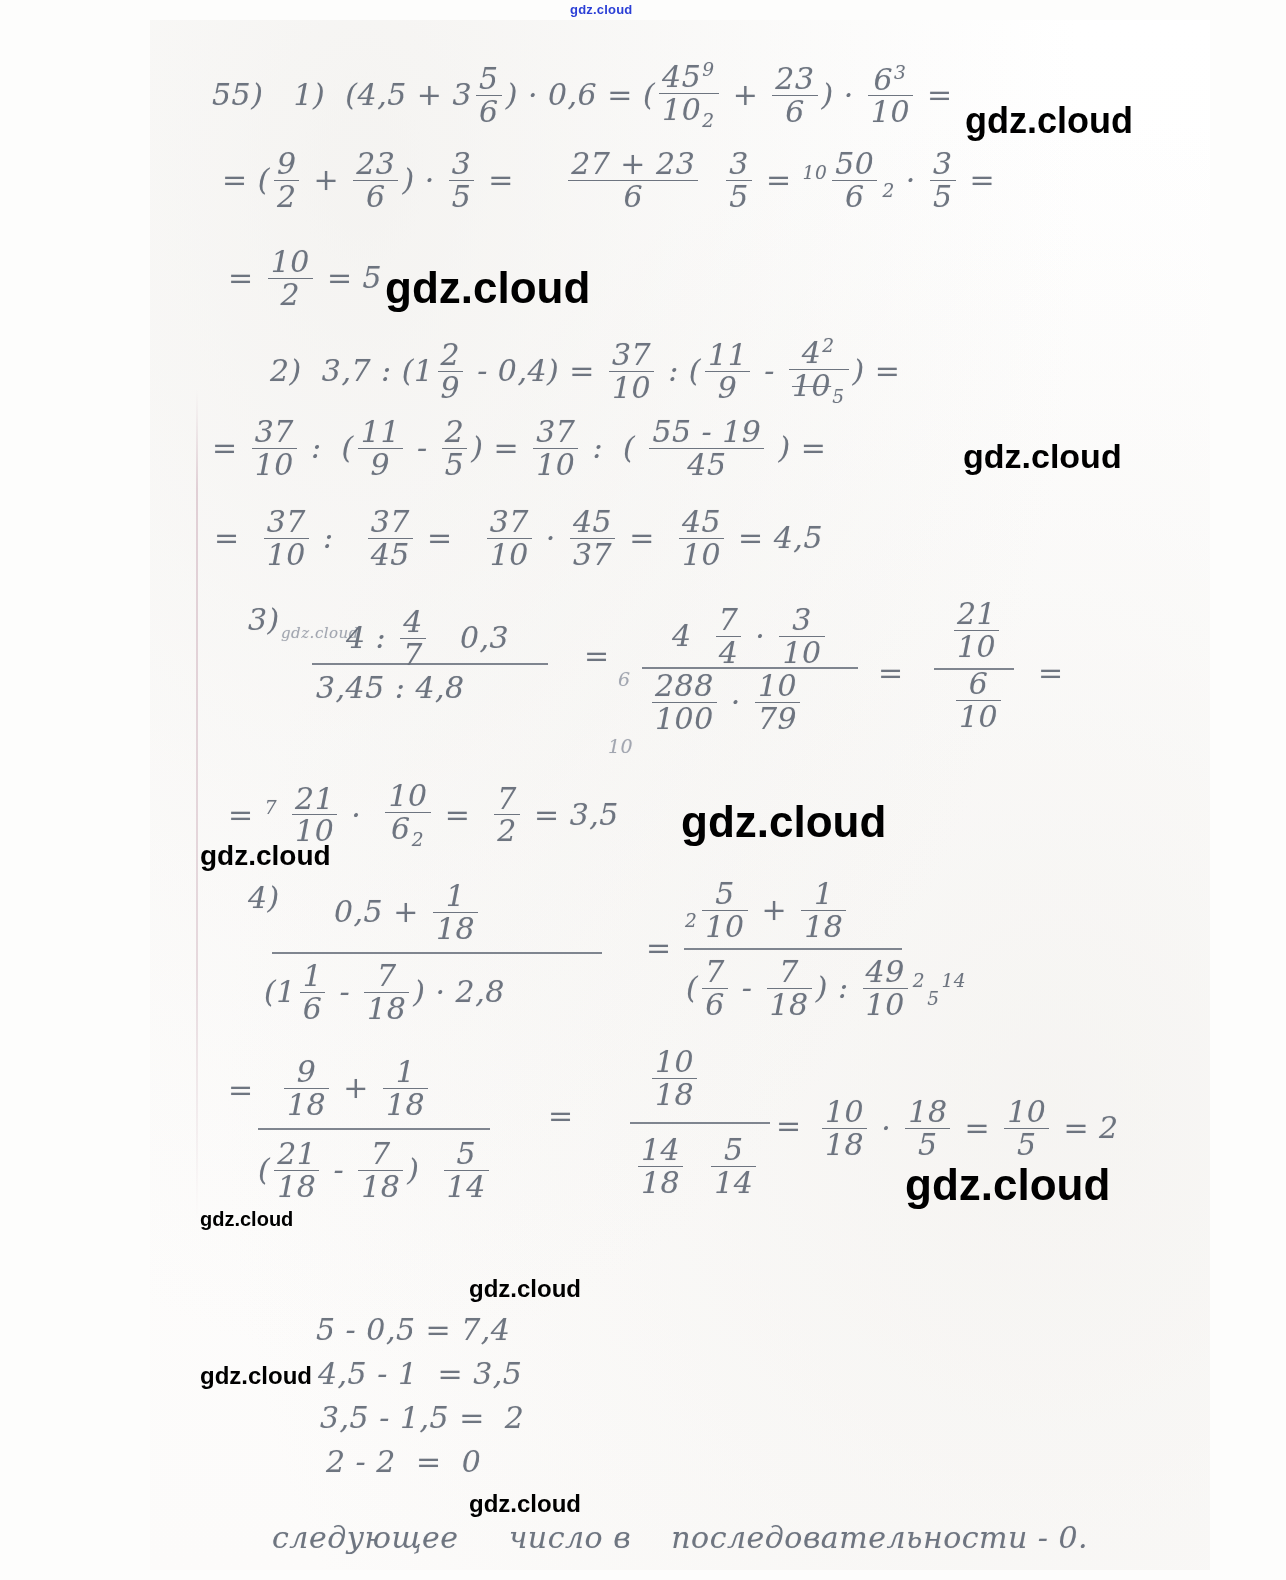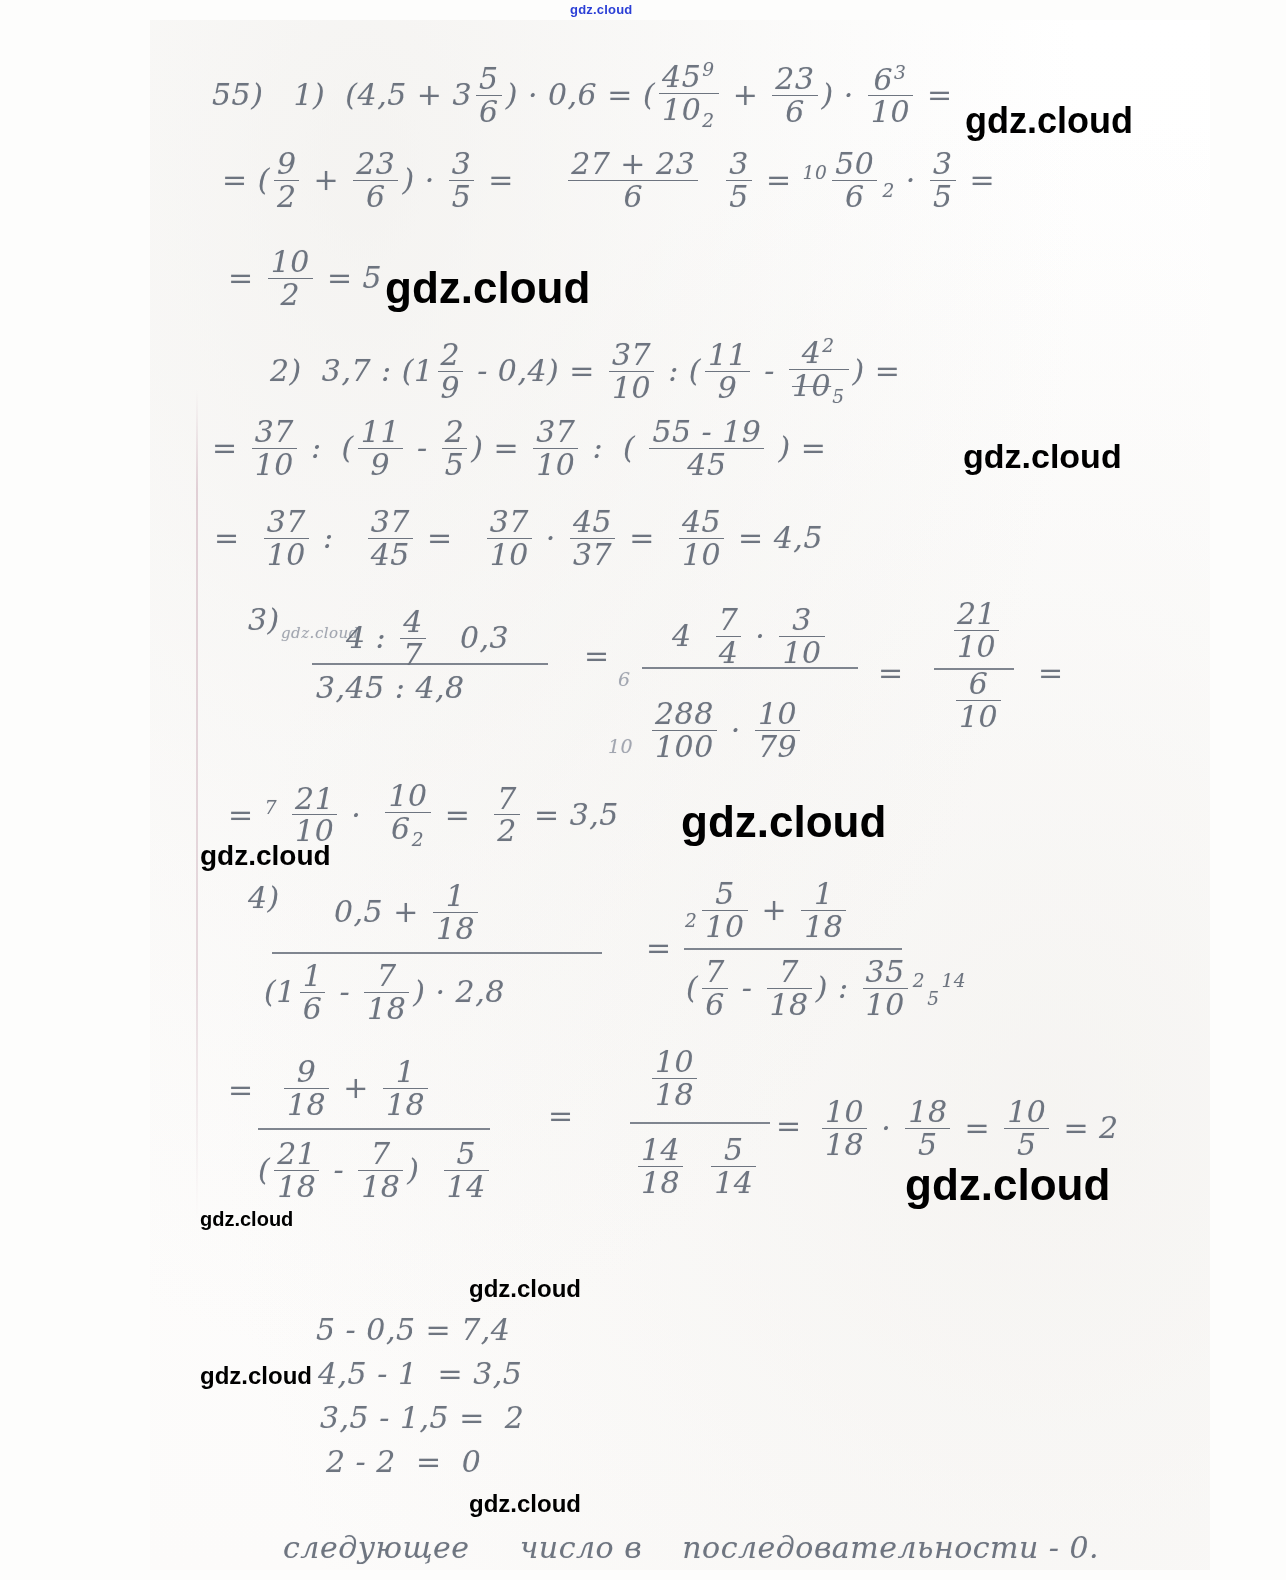--- a/index.html
+++ b/index.html
@@ -147,21 +147,21 @@
   <div class="hw line" style="left:316px; top:670px;">
     3,45 : 4,8
   </div>
 
   <div class="hw line" style="left:584px; top:638px;">=</div>
 
   <div class="hw line" style="left:672px; top:606px;">
     4 &nbsp;<span class="frac"><span>7</span><span class="den">4</span></span> · <span class="frac"><span>3</span><span class="den">10</span></span>
   </div>
   <div class="bigbar" style="left:642px; top:667px; width:216px;"></div>
-  <div class="hw line" style="left:648px; top:700px;">
+  <div class="hw line" style="left:648px; top:672px;">
     <span class="frac"><span>288</span><span class="den">100</span></span> · <span class="frac"><span>10</span><span class="den">79</span></span>
   </div>
   <div class="hw small light" style="left:618px; top:668px;">6</div>
   <div class="hw small light" style="left:608px; top:735px;">10</div>
 
   <div class="hw line" style="left:878px; top:655px;">=</div>
 
   <div class="hw line" style="left:950px; top:600px;">
     <span class="frac"><span>21</span><span class="den">10</span></span>
   </div>
@@ -185,21 +185,21 @@
     (1<span class="frac"><span>1</span><span class="den">6</span></span> - <span class="frac"><span>7</span><span class="den">18</span></span>) · 2,8
   </div>
 
   <div class="hw line" style="left:646px; top:930px;">=</div>
 
   <div class="hw line" style="left:684px; top:880px;">
     <span class="sub">2</span><span class="frac"><span>5</span><span class="den">10</span></span> + <span class="frac"><span>1</span><span class="den">18</span></span>
   </div>
   <div class="bigbar" style="left:684px; top:948px; width:218px;"></div>
   <div class="hw line" style="left:686px; top:958px;">
-    (<span class="frac"><span>7</span><span class="den">6</span></span> - <span class="frac"><span>7</span><span class="den">18</span></span>) : <span class="frac"><span>35</span><span class="den">10</span></span><span class="sup">2</span><span class="sub">5</span><span class="sup">14</span>
+    (<span class="frac"><span>7</span><span class="den">6</span></span> - <span class="frac"><span>7</span><span class="den">18</span></span>) : <span class="frac"><span>49</span><span class="den">10</span></span><span class="sup">2</span><span class="sub">5</span><span class="sup">14</span>
   </div>
 
   <div class="hw line" style="left:228px; top:1072px;">=</div>
   <div class="hw line" style="left:280px; top:1058px;">
     <span class="frac"><span>9</span><span class="den">18</span></span> + <span class="frac"><span>1</span><span class="den">18</span></span>
   </div>
   <div class="bigbar" style="left:258px; top:1128px; width:232px;"></div>
   <div class="hw line" style="left:258px; top:1140px;">
     (<span class="frac"><span>21</span><span class="den">18</span></span> - <span class="frac"><span>7</span><span class="den">18</span></span>) &nbsp;<span class="frac"><span>5</span><span class="den">14</span></span>
   </div>
@@ -217,21 +217,21 @@
   <div class="hw line" style="left:776px; top:1108px;">=</div>
   <div class="hw line" style="left:818px; top:1098px;">
     <span class="frac"><span>10</span><span class="den">18</span></span> · <span class="frac"><span>18</span><span class="den">5</span></span> = <span class="frac"><span>10</span><span class="den">5</span></span> = 2
   </div>
 
   <div class="hw line" style="left:316px; top:1312px;">5 - 0,5 = 7,4</div>
   <div class="hw line" style="left:318px; top:1356px;">4,5 - 1 &nbsp;= 3,5</div>
   <div class="hw line" style="left:320px; top:1400px;">3,5 - 1,5 = &nbsp;2</div>
   <div class="hw line" style="left:326px; top:1444px;">2 - 2 &nbsp;= &nbsp;0</div>
 
-  <div class="hw line" style="left:283px; top:1520px;margin-top:10px;">
+  <div class="hw line" style="left:272px; top:1520px;">
     следующее &nbsp;&nbsp;&nbsp;&nbsp;число в &nbsp;&nbsp;&nbsp;последовательности - 0.
   </div>
 
   <div class="wm top" style="left:570px; top:2px; font-size:13px;">gdz.cloud</div>
   <div class="wm" style="left:965px; top:100px; font-size:36px;">gdz.cloud</div>
   <div class="wm" style="left:385px; top:263px; font-size:44px;">gdz.cloud</div>
   <div class="wm" style="left:963px; top:437px; font-size:34px;">gdz.cloud</div>
   <div class="wm" style="left:681px; top:797px; font-size:44px;">gdz.cloud</div>
   <div class="wm" style="left:200px; top:840px; font-size:28px;">gdz.cloud</div>
   <div class="wm" style="left:905px; top:1160px; font-size:44px;">gdz.cloud</div>

